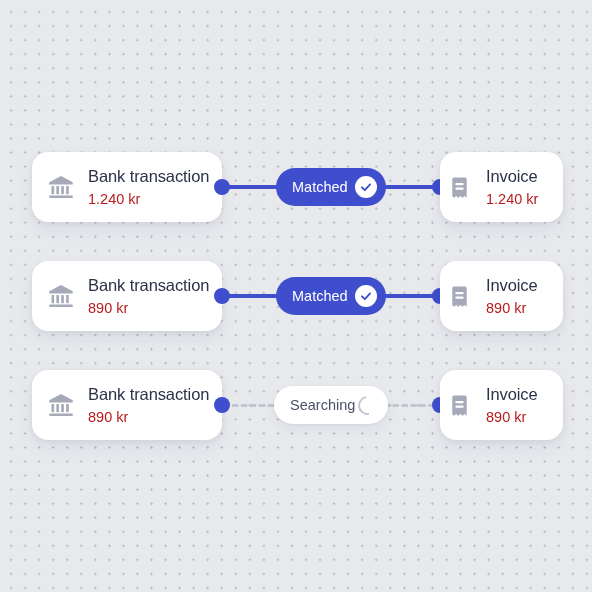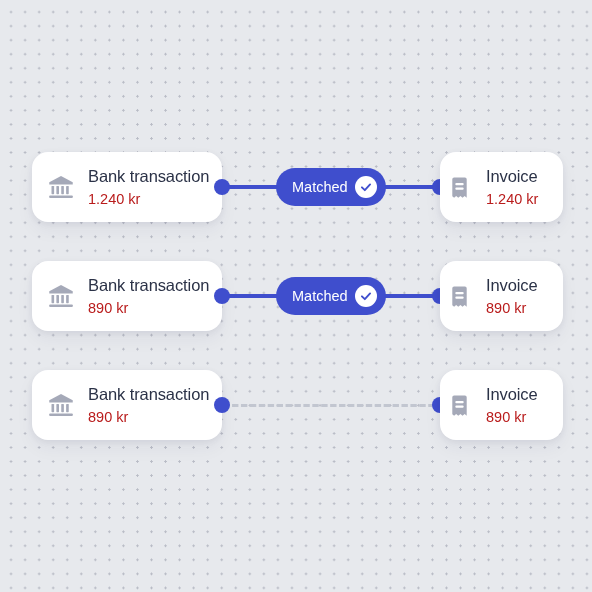--- a/index.html
+++ b/index.html
@@ -296,20 +296,24 @@
         </svg>
       </span>
       <span class="card-text">
         <span class="card-title">Bank transaction</span>
         <span class="card-sub">890 kr</span>
       </span>
     </div>
 
     <div class="dot dot-out"></div>
 
+    <div class="pill pill-searching">
+      <span class="pill-label">Searching</span>
+      <span class="spinner"></span>
+    </div>
 
     <div class="dot dot-in"></div>
 
     <div class="card card-right">
       <span class="card-icon">
         <svg width="27" height="27" viewBox="0 0 24 24" fill="currentColor" aria-hidden="true">
           <path d="M5.6 4.6a1.6 1.6 0 0 1 1.6-1.6h9.6a1.6 1.6 0 0 1 1.6 1.6v16.4l-1.85-1.5-1.85 1.5-1.85-1.5L10.9 21l-1.85-1.5L7.2 21l-1.6-1.3V4.6z"></path>
           <rect x="8.3" y="8.0" width="7.4" height="1.9" rx="0.9" fill="#ffffff"></rect>
           <rect x="8.3" y="12.0" width="7.4" height="1.9" rx="0.9" fill="#ffffff"></rect>
         </svg>

